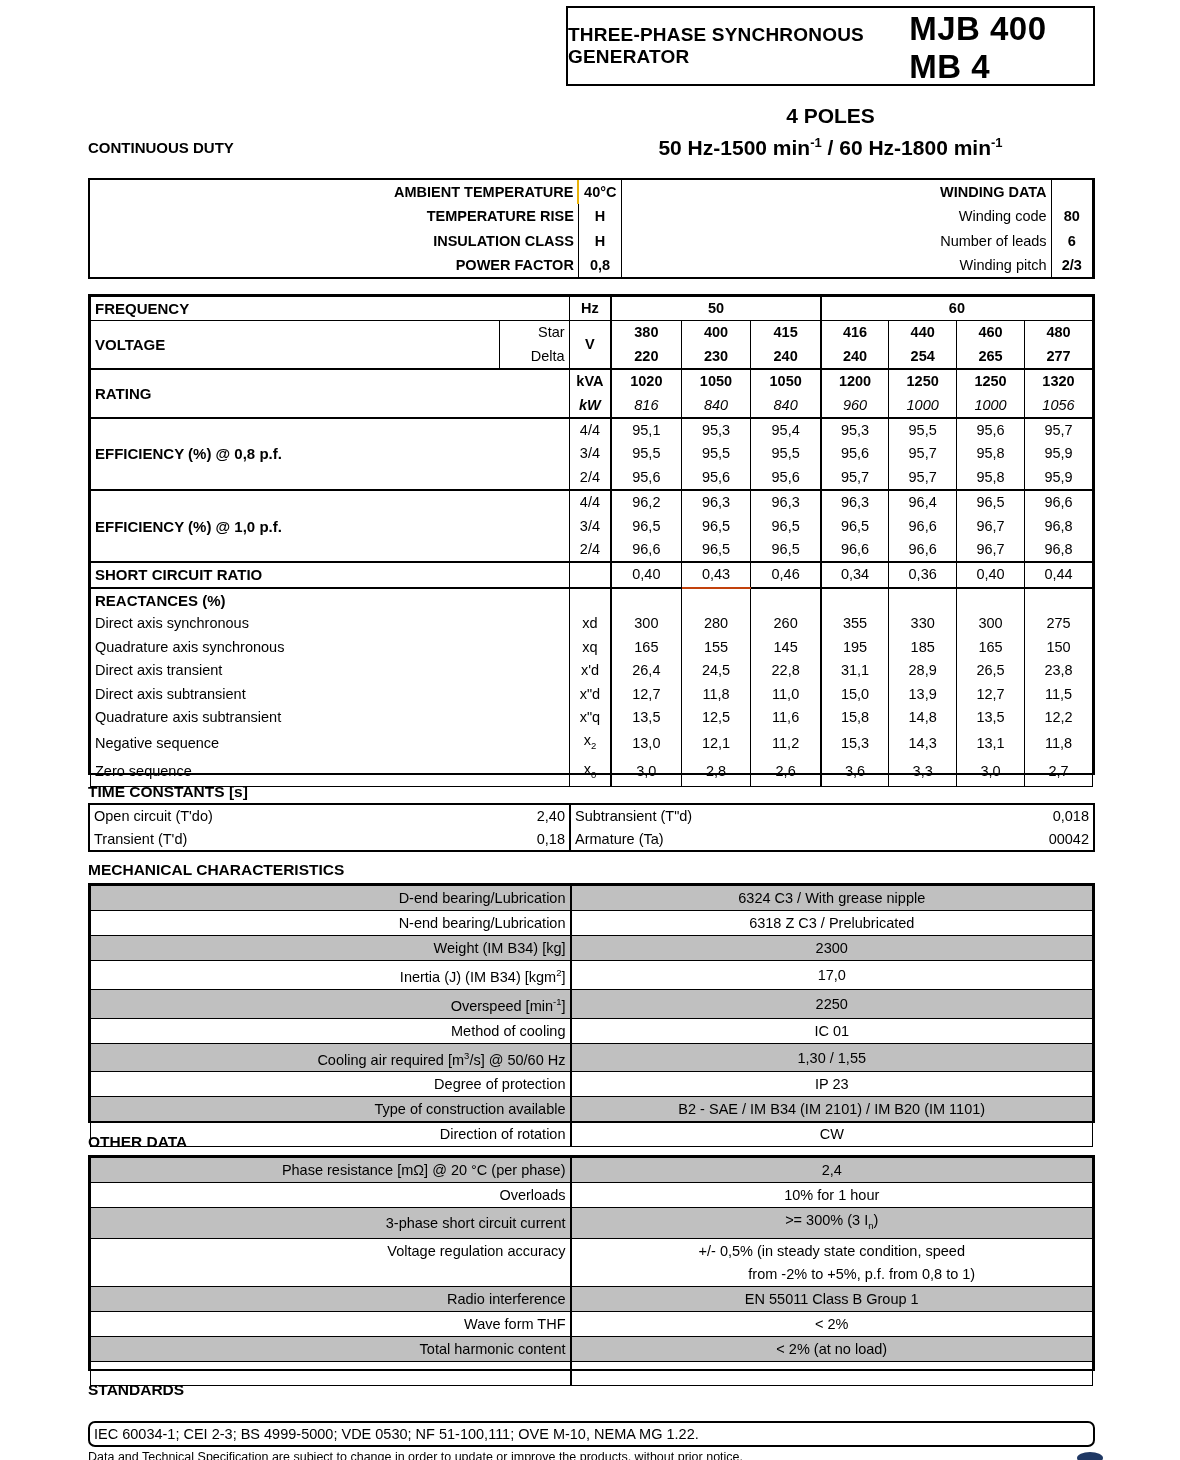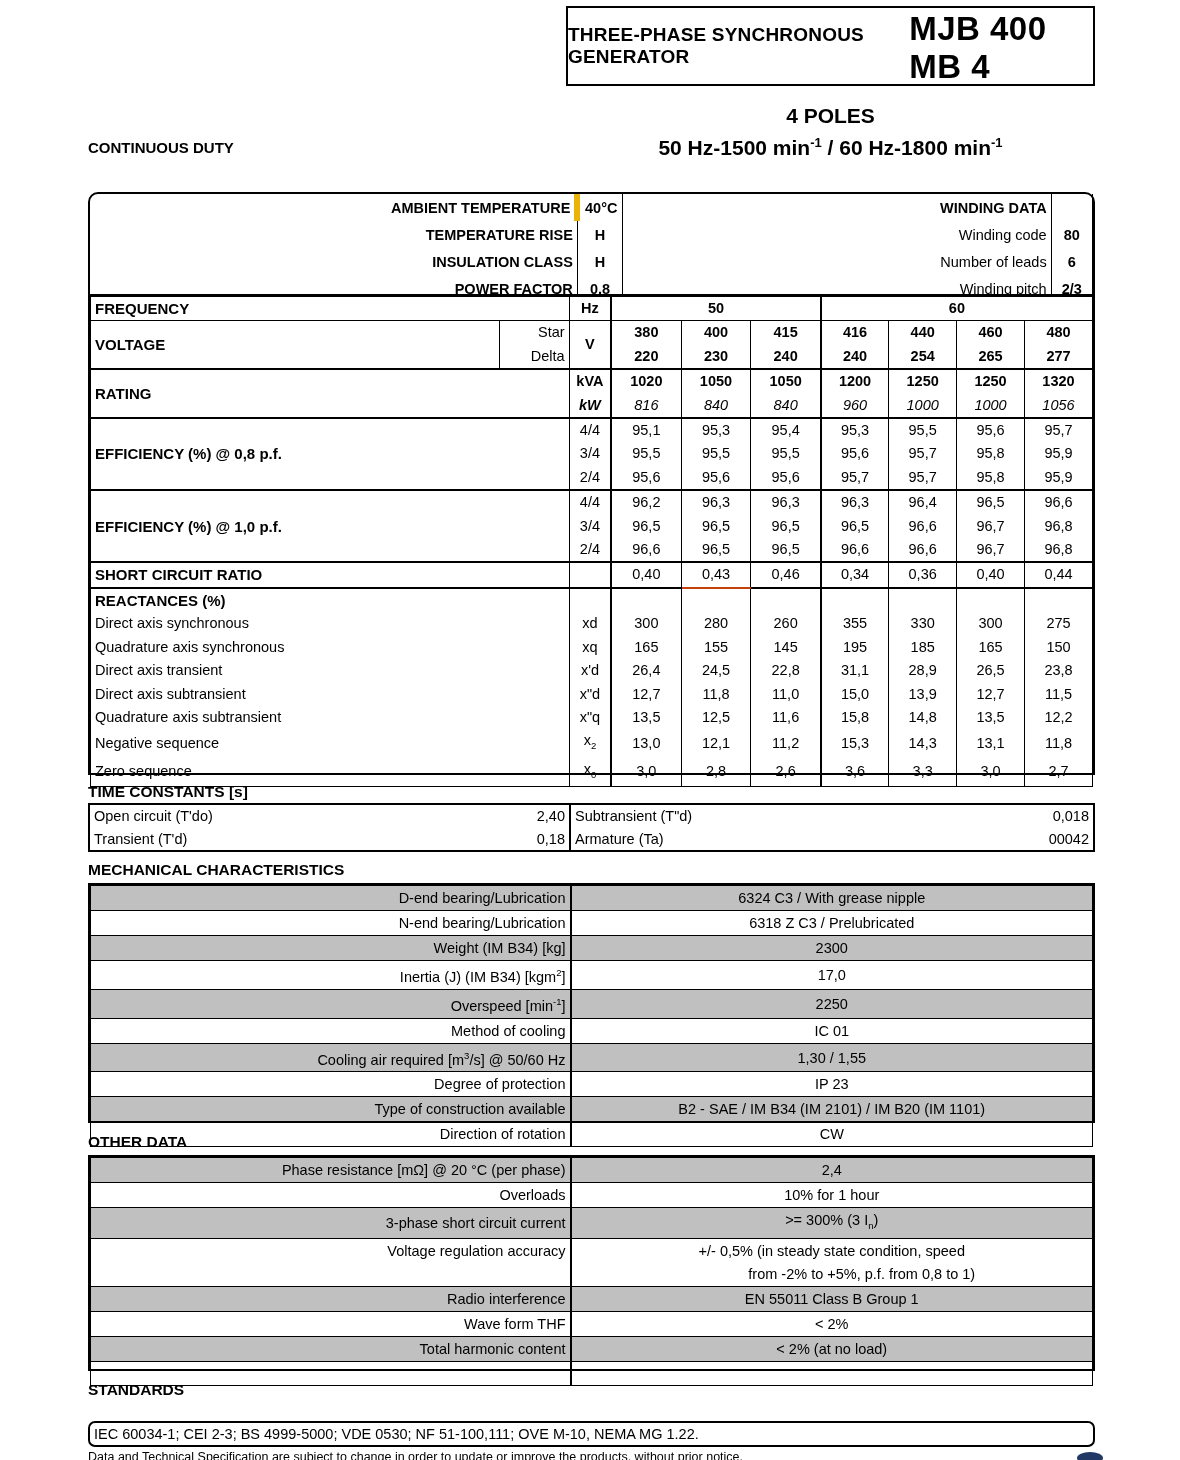--- a/index.html
+++ b/index.html
@@ -33,21 +33,21 @@
   
   .frame { position: absolute; border: 2px solid #000; background:#fff; }
 
   table.grid { border-collapse: collapse; width: 100%; height: 100%; }
   table.grid td { border: 1px solid #000; padding: 0 4px; font-size: 14.5px; }
   .r { text-align: right; }
   .l { text-align: left; }
   .nob { border: none !important; }
 
   
-  #blk-ambient { left: 88px; top: 192px; width: 1007px; height: 113px; border-radius: 10px; }
+  #blk-ambient { left: 88px; top: 178px; width: 1007px; height: 101px; }
   #blk-ambient td { height: 24px; line-height: 24px; }
   #blk-ambient .lbl { font-size: 14.5px; font-weight: bold; text-align: right; }
   #blk-ambient .val { font-size: 14.5px; font-weight: bold; text-align: center; }
   #blk-ambient .wlbl { font-size: 14.5px; text-align: right; }
   #blk-ambient .whdr { font-size: 14.5px; font-weight: bold; text-align: right; }
 
   
   #blk-main { left: 88px; top: 294px; width: 1007px; height: 481px; }
   #blk-main td { height: 23.4px; line-height: 23.4px; font-size: 14.5px; }
   #blk-main .rowlabel { text-align: left; font-weight: bold; font-size: 15px; }
@@ -103,21 +103,21 @@
     <span>50 Hz-1500 min</span><sup>-1</sup><span> / </span><span>60 Hz-1800 min</span><sup>-1</sup>
   </div>
 
   <div class="duty">CONTINUOUS DUTY</div>
 
   <div class="frame" id="blk-ambient">
     <table class="grid">
       <tbody>
           <tr>
         <td class="nob lbl" style="width:472px">AMBIENT TEMPERATURE</td>
-        <td class="val" style="width:40px;border-top:none;border-bottom:none;border-right:1px solid #000;border-left:6px solid #eab308;">40°C</td>
+        <td class="val" style="width:40px;border-top:none;border-bottom:none;border-right:1px solid #000;border-left:2px solid #eab308;">40°C</td>
         <td class="nob" style="width:415px">
           <div class="whdr">WINDING DATA</div>
         </td>
         <td class="val" style="width:40px;border-top:none;border-bottom:none;"></td>
       </tr>
       <tr>
         <td class="nob lbl">TEMPERATURE RISE</td>
         <td class="val" style="border-top:none;border-bottom:none;border-right:1px solid #000;border-left:1px solid #000;">H</td>
         <td class="nob wlbl">Winding code</td>
         <td class="val" style="border-top:none;border-bottom:none;">80</td>

